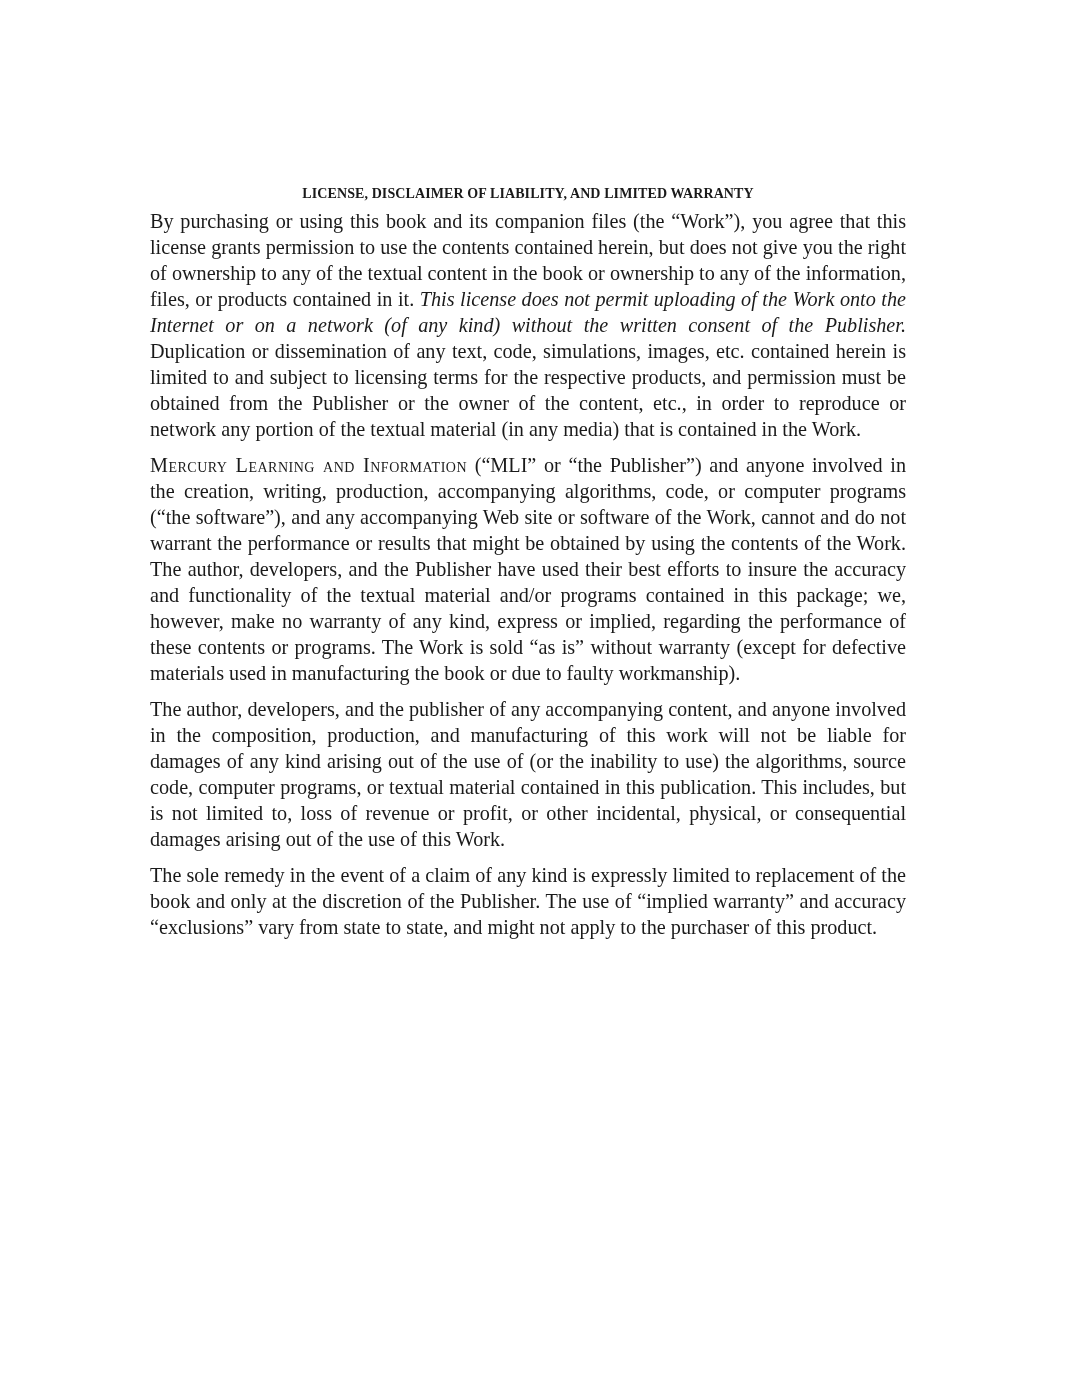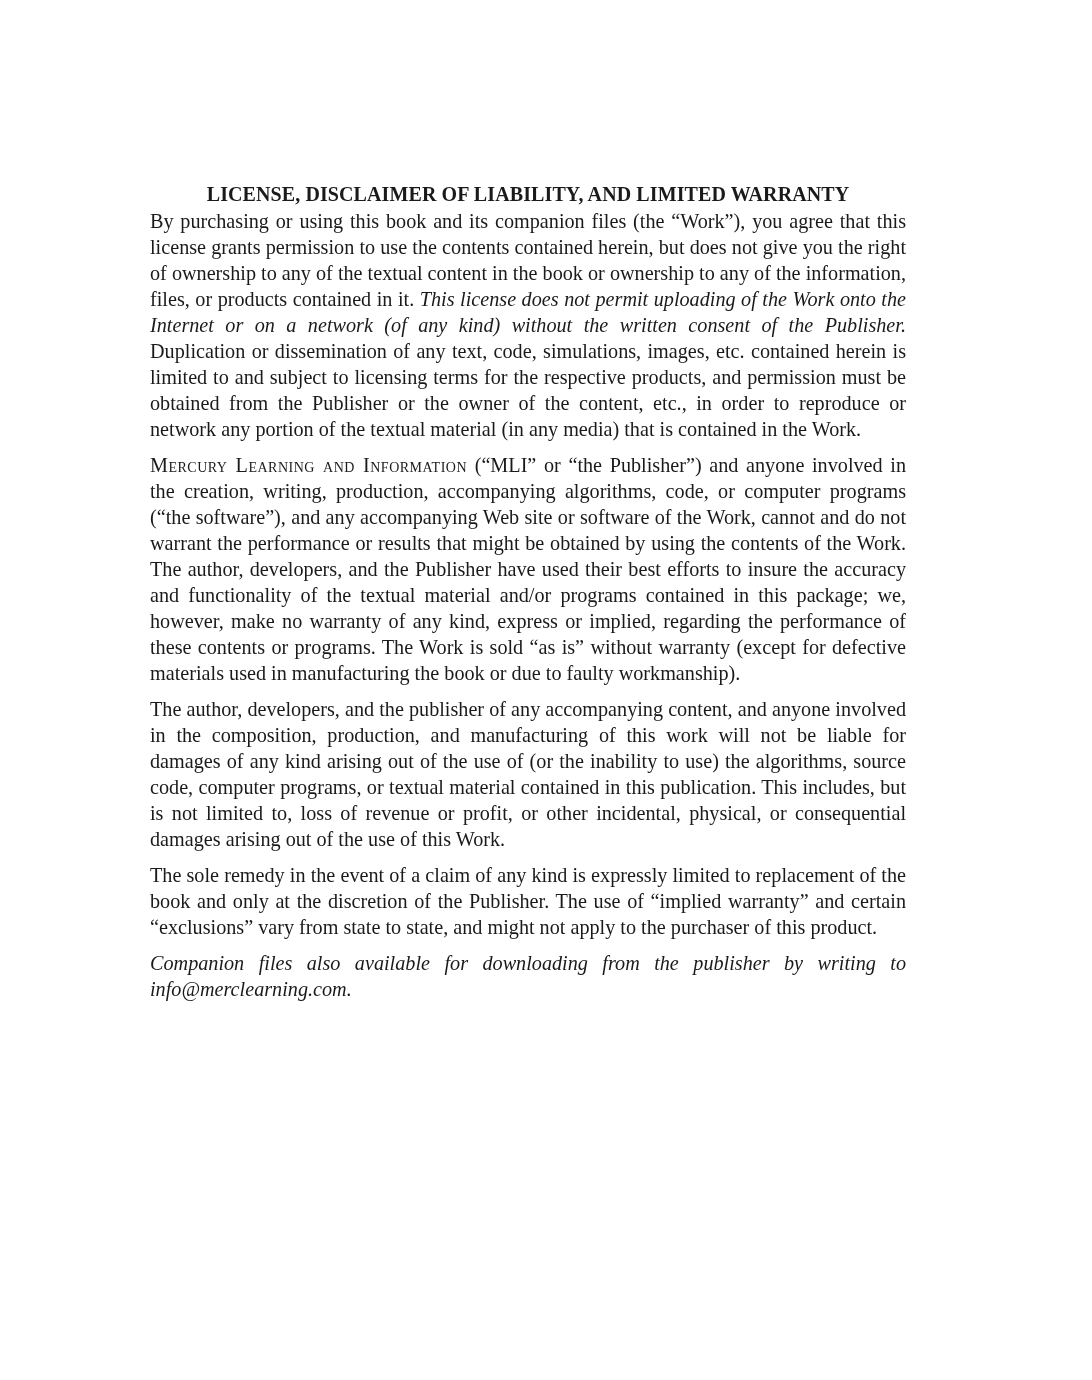--- a/index.html
+++ b/index.html
@@ -4,35 +4,34 @@
 <style>
   html, body { margin: 0; padding: 0; background: #ffffff; }
   body { width: 1092px; height: 1380px; position: relative; overflow: hidden; }
   .page {
     position: absolute; left: 150px; top: 181px; width: 756px;
     font-family: "Liberation Serif", "DejaVu Serif", serif;
     color: #1a1a1a; font-size: 20.2px; line-height: 26px;
     text-align: justify;
   }
   h1 {
-    margin: 0 0 1px 0; font-size: 20px; font-weight: bold;
+    margin: 0 0 1px 0; font-size: 14px; font-weight: bold;
     text-align: center; line-height: 26px; letter-spacing: 0.1px;
   }
   p { margin: 0 0 10px 0; hyphens: auto; }
   .sc { font-variant: small-caps; letter-spacing: 0.5px; }
   em { }
 </style>
 </head>
 <body>
 
 <div class="page">
   <h1>LICENSE, DISCLAIMER OF LIABILITY, AND LIMITED WARRANTY</h1>
 
   <p><span>By purchasing or using this book and its companion files (the “Work”), you agree that this license grants permission to use the contents contained herein, but does not give you the right of ownership to any of the textual content in the book or ownership to any of the information, files, or products contained in it. </span><em>This license does not permit uploading of the Work onto the Internet or on a network (of any kind) without the written consent of the Publisher.</em><span> Duplication or dissemination of any text, code, simulations, images, etc. contained herein is limited to and subject to licensing terms for the respective products, and permission must be obtained from the Publisher or the owner of the content, etc., in order to reproduce or network any portion of the textual material (in any media) that is contained in the Work.</span></p>
 
   <p><span class="sc">Mercury Learning and Information</span><span>  (“MLI” or “the Publisher”) and anyone involved in the creation, writing, production, accompanying algorithms, code, or computer programs (“the software”), and any accompanying Web site or software of the Work, cannot and do not warrant the performance or results that might be obtained by using the contents of the Work. The author, developers, and the Publisher have used their best efforts to insure the accuracy and functionality of the textual material and/or programs contained in this package; we, however, make no warranty of any kind, express or implied, regarding the performance of these contents or programs. The Work is sold “as is” without warranty (except for defective materials used in manufacturing the book or due to faulty workmanship).</span></p>
 
   <p>The author, developers, and the publisher of any accompanying content, and anyone involved in the composition, production, and manufacturing of this work will not be liable for damages of any kind arising out of the use of (or the inability to use) the algorithms, source code, computer programs, or textual material contained in this publication. This includes, but is not limited to, loss of revenue or profit, or other incidental, physical, or consequential damages arising out of the use of this Work.</p>
 
-  <p>The sole remedy in the event of a claim of any kind is expressly limited to replacement of the book and only at the discretion of the Publisher. The use of “implied warranty” and certain “exclusions” vary from state to state, and might not apply to the purchaser of this product.</p>
+  <p>The sole remedy in the event of a claim of any kind is expressly limited to replacement of the book and only at the discretion of the Publisher. The use of “implied warranty” and accuracy “exclusions” vary from state to state, and might not apply to the purchaser of this product.</p>
 
-  <p><em>Companion files also available for downloading from the publisher by writing to info@merclearning.com.</em></p>
 </div>
 
 </body></html>

